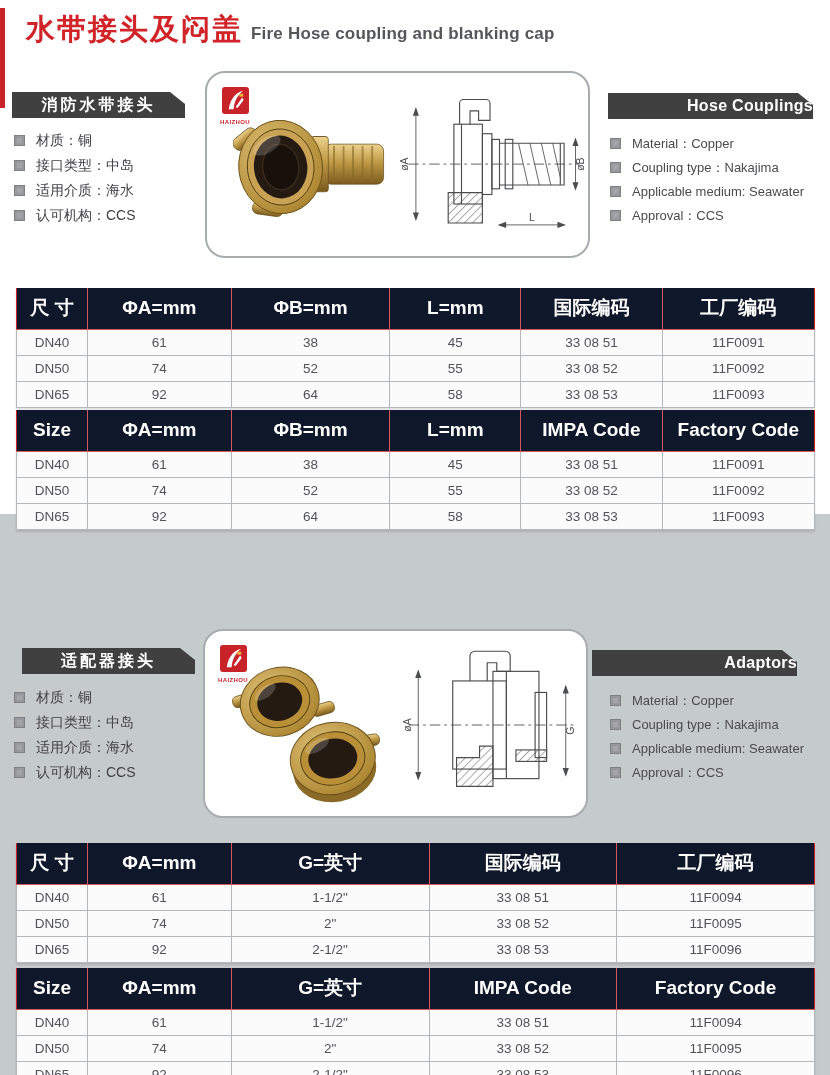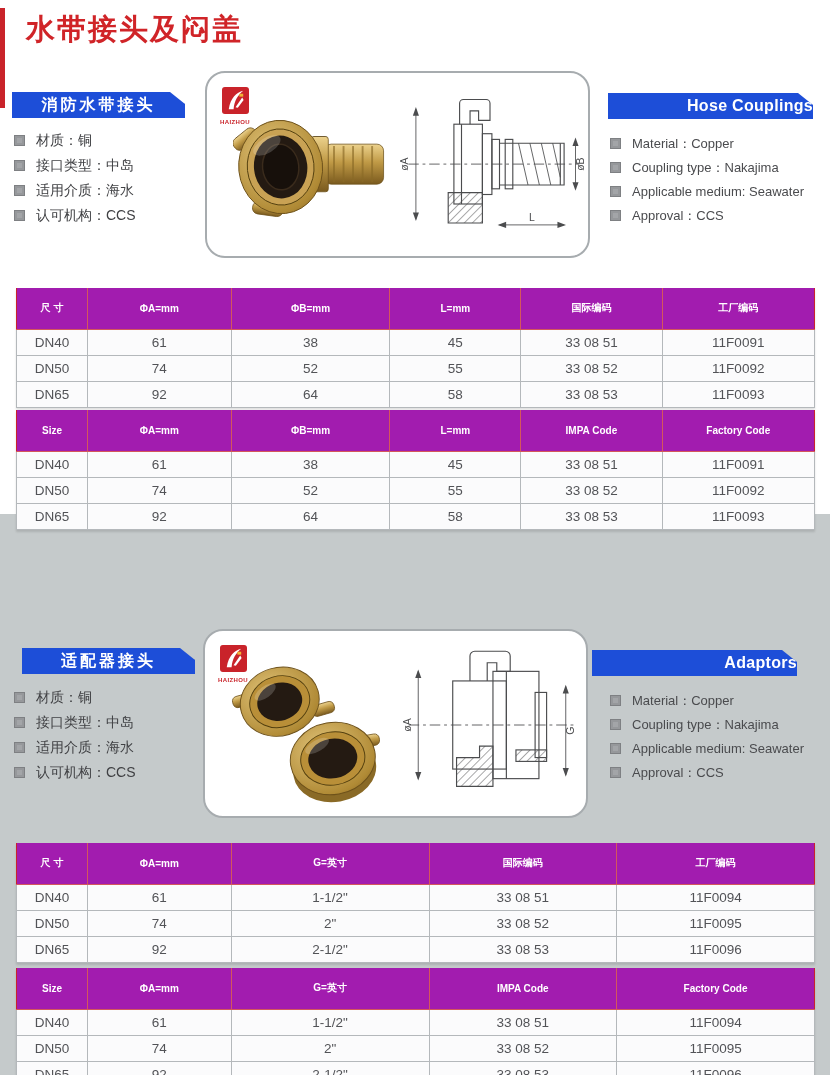--- a/index.html
+++ b/index.html
@@ -9,21 +9,21 @@
     font-family:"Liberation Sans", sans-serif; overflow:hidden;
   }
   .gray-band { position:absolute; left:0; top:514px; width:830px; height:561px; background:#c5cacb; }
   .edge-strip { position:absolute; left:0; top:8px; width:5px; height:100px; background:#c9232a; }
 
   .page-title { position:absolute; left:26px; top:10px; display:flex; align-items:baseline; gap:8px; }
   .title-zh { font-size:29px; font-weight:bold; color:#d02428; letter-spacing:2px; }
   .title-en { font-size:17px; font-weight:bold; color:#55565a; letter-spacing:0.2px; }
 
   .banner {
-    position:absolute; height:26px; background:#1d4ed8; color:#fff; font-weight:bold;
+    position:absolute; height:26px; background:#404040; color:#fff; font-weight:bold;
     display:flex; align-items:center;
     clip-path:polygon(0 0, calc(100% - 15px) 0, 100% 12px, 100% 100%, 0 100%);
     box-shadow:0 1px 1px rgba(0,0,0,0.25);
   }
   .banner.zh { justify-content:center; font-size:16px; letter-spacing:3px; }
   .banner.en { justify-content:flex-end; padding-left:22px; font-size:16px; letter-spacing:0.3px; }
 
   .specs { position:absolute; }
   .spec-item { display:flex; align-items:center; height:15px; margin-bottom:10px; }
   .bullet { flex:0 0 auto; width:11px; height:11px; background:#a3a5a8; border:1px solid #7e8083;
@@ -34,39 +34,40 @@
 
   .photo-box { position:absolute; background:#fff; border:2px solid #a7acaf; border-radius:20px; }
   .logo { position:absolute; left:10px; top:14px; width:36px; text-align:center; }
   .logo-mark { width:27px; height:27px; margin:0 auto; }
   .logo-text { margin-top:1px; font-size:6px; font-weight:bold; color:#c9232a; letter-spacing:0.4px; }
 
   .photo-svg, .draw-svg { position:absolute; }
 
   table.data-table { position:absolute; left:16px; width:799px; border-collapse:collapse; table-layout:fixed; }
   table.data-table th {
-    background:#a21caf; color:#ffffff; font-size:10px; font-weight:bold;
+    background:#0f172a; color:#ffffff; font-size:19px; font-weight:bold;
     height:41px; text-align:center; border:1px solid #d4575c; border-top:none;
   }
   table.data-table th:first-child { border-left:1px solid #c9232a; }
   table.data-table th:last-child { border-right:1px solid #c9232a; }
   table.data-table td {
     background:#fbfbfc; color:#525357; font-size:13.5px; height:26px;
     text-align:center; border:1px solid #b4b8bb;
   }
   table.data-table { box-shadow:0 2px 2px rgba(0,0,0,0.12); }
 </style>
 </head>
 <body>
 
 <div class="gray-band"></div>
 <div class="edge-strip"></div>
 
 <div class="page-title">
   <span class="title-zh">水带接头及闷盖</span>
+  <span class="title-en">Fire Hose coupling and blanking cap</span>
 </div>
 
 <div class="banner zh" style="left:12px; top:92px; width:173px;">
   <span>消防水带接头</span>
 </div>
 <div class="specs zh" style="left:14px; top:133px;">
     <div class="spec-item">
       <span class="bullet"></span>
       <span class="spec-text">材质：铜</span>
     </div>

